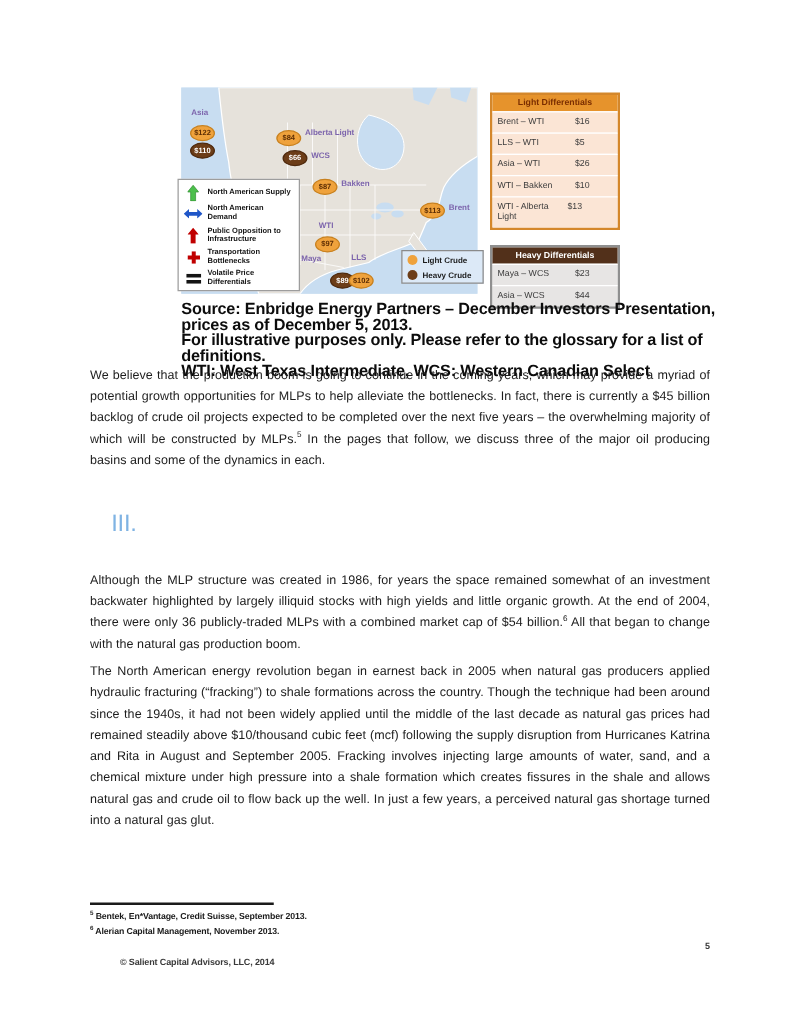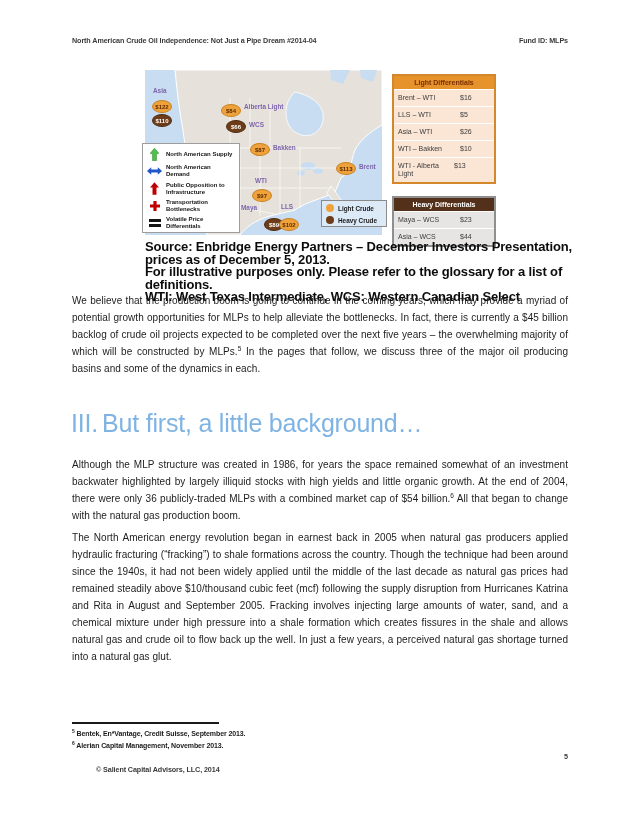--- a/index.html
+++ b/index.html
@@ -65,44 +65,40 @@
   }
   
   .body-p {
     position:absolute; left:72px; width:496px;
     font-size:10px; line-height:17px; color:#1c1c1c;
     text-align:justify; letter-spacing:0.05px;
   }
   .p1 { top:292px; } .p2 { top:456px; } .p3 { top:529px; }
   sup.fnref { font-size:6.5px; vertical-align:super; line-height:0; }
   .heading {
-    position:absolute; left:71px; top:409px;
-    display:flex; gap:4px; align-items:baseline;
-    font-size:25px; font-weight:normal; color:#7fb3e3; letter-spacing:-0.2px;
+    position:absolute; left:89px; top:409px;
+    display:flex; gap:32px; align-items:baseline;
+    font-size:19px; font-weight:normal; color:#7fb3e3; letter-spacing:-0.2px;
   }
   
   .fn-rule { position:absolute; left:72px; top:722px; width:147px; height:2px; background:#1a1a1a; }
   .footnotes {
     position:absolute; left:72px; top:728px;
     font-size:7px; font-weight:bold; letter-spacing:-0.1px;
     line-height:12px; color:#1a1a1a;
   }
   .footnotes sup { font-size:5px; vertical-align:super; line-height:0; }
   .page-num { position:absolute; right:72px; top:752px; font-size:7.2px; font-weight:bold; color:#3a3a3a; }
   .footer-c { position:absolute; left:72px; top:765px; font-size:7.2px; font-weight:bold; letter-spacing:-0.1px; color:#3a3a3a;padding-left:24px; }
 </style>
 </head>
 <body>
 
 <div class="page">
 
-  <div class="hdr">
-    <span>North American Crude Oil Independence: Not Just a Pipe Dream #2014-04</span>
-    <span>Fund ID: MLPs</span>
-  </div>
 
   <div class="figure">
 
     <div class="map">
       <svg class="base" width="237" height="165" viewBox="0 0 237 165">
         <rect x="0" y="0" width="237" height="165" fill="#c8ddf1"></rect>
         <path d="M30,0 L237,0 L237,55 C225,62 215,70 210,80 C205,92 208,100 196,108 L190,122 C180,128 160,132 150,140 L125,146 C110,150 100,158 95,165 L62,165 C58,150 52,135 50,120 C46,100 40,80 38,60 C34,40 32,20 30,0 Z" fill="#e6e2db" stroke="#ffffff" stroke-width="1"></path>
         <path d="M150,22 C138,32 138,54 150,62 C162,70 176,64 178,50 C180,36 168,26 150,22 Z" fill="#c8ddf1" stroke="#ffffff" stroke-width="0.8"></path>
         <path d="M185,0 L205,0 L198,14 L186,10 Z" fill="#c8ddf1"></path>
         <path d="M215,0 L232,0 L228,12 L216,8 Z" fill="#c8ddf1"></path>
@@ -243,21 +239,20 @@
   <div class="source">
     <div>Source: Enbridge Energy Partners – December Investors Presentation, prices as of December 5, 2013.</div>
     <div>For illustrative purposes only. Please refer to the glossary for a list of definitions.</div>
     <div>WTI: West Texas Intermediate, WCS: Western Canadian Select</div>
   </div>
 
   <p class="body-p p1"><span>We believe that the production boom is going to continue in the coming years, which may provide a myriad of potential growth opportunities for MLPs to help alleviate the bottlenecks. In fact, there is currently a $45 billion backlog of crude oil projects expected to be completed over the next five years – the overwhelming majority of which will be constructed by MLPs.</span><sup class="fnref">5</sup><span> In the pages that follow, we discuss three of the major oil producing basins and some of the dynamics in each.</span></p>
 
   <div class="heading">
     <span>III.</span>
-    <span>But first, a little background…</span>
   </div>
 
   <p class="body-p p2"><span>Although the MLP structure was created in 1986, for years the space remained somewhat of an investment backwater highlighted by largely illiquid stocks with high yields and little organic growth. At the end of 2004, there were only 36 publicly-traded MLPs with a combined market cap of $54 billion.</span><sup class="fnref">6</sup><span>  All that began to change with the natural gas production boom.</span></p>
 
   <p class="body-p p3">The North American energy revolution began in earnest back in 2005 when natural gas producers applied hydraulic fracturing (“fracking”) to shale formations across the country.  Though the technique had been around since the 1940s, it had not been widely applied until the middle of the last decade as natural gas prices had remained steadily above $10/thousand cubic feet (mcf) following the supply disruption from Hurricanes Katrina and Rita in August and September 2005. Fracking involves injecting large amounts of water, sand, and a chemical mixture under high pressure into a shale formation which creates fissures in the shale and allows natural gas and crude oil to flow back up the well.  In just a few years, a perceived natural gas shortage turned into a natural gas glut.</p>
 
   <div class="fn-rule"></div>
 
   <div class="footnotes">
     <div><sup>5</sup><span> Bentek, En*Vantage, Credit Suisse, September 2013.</span></div>

